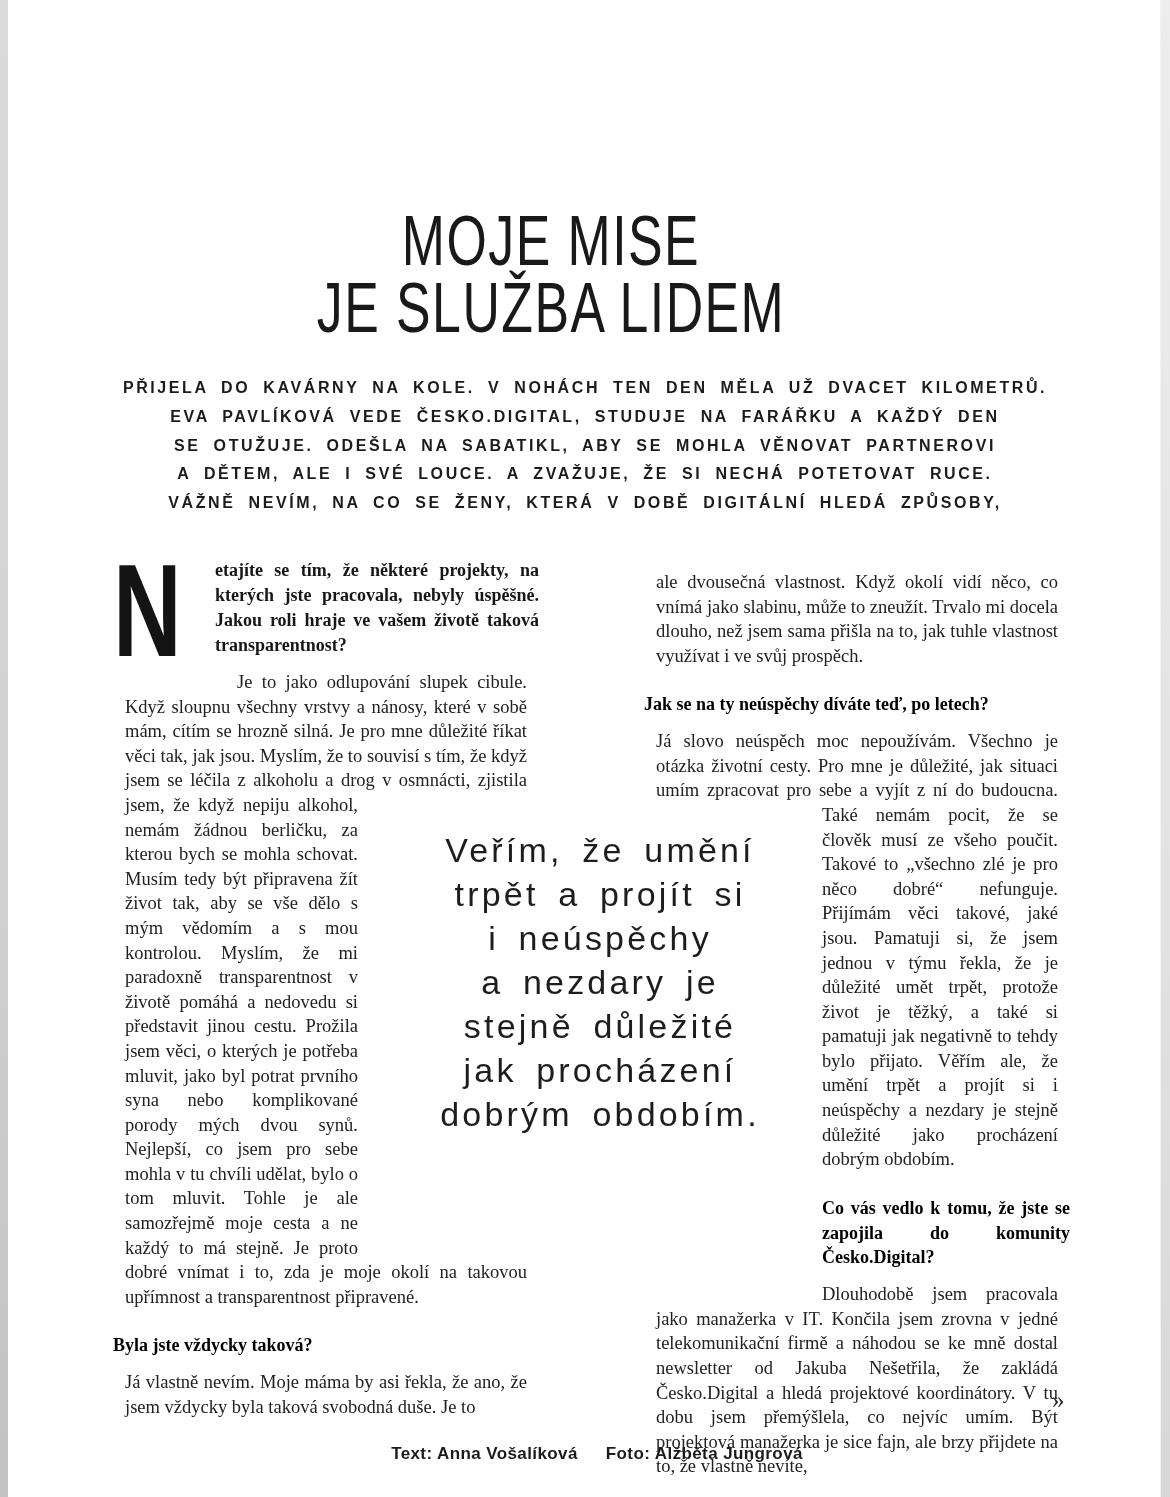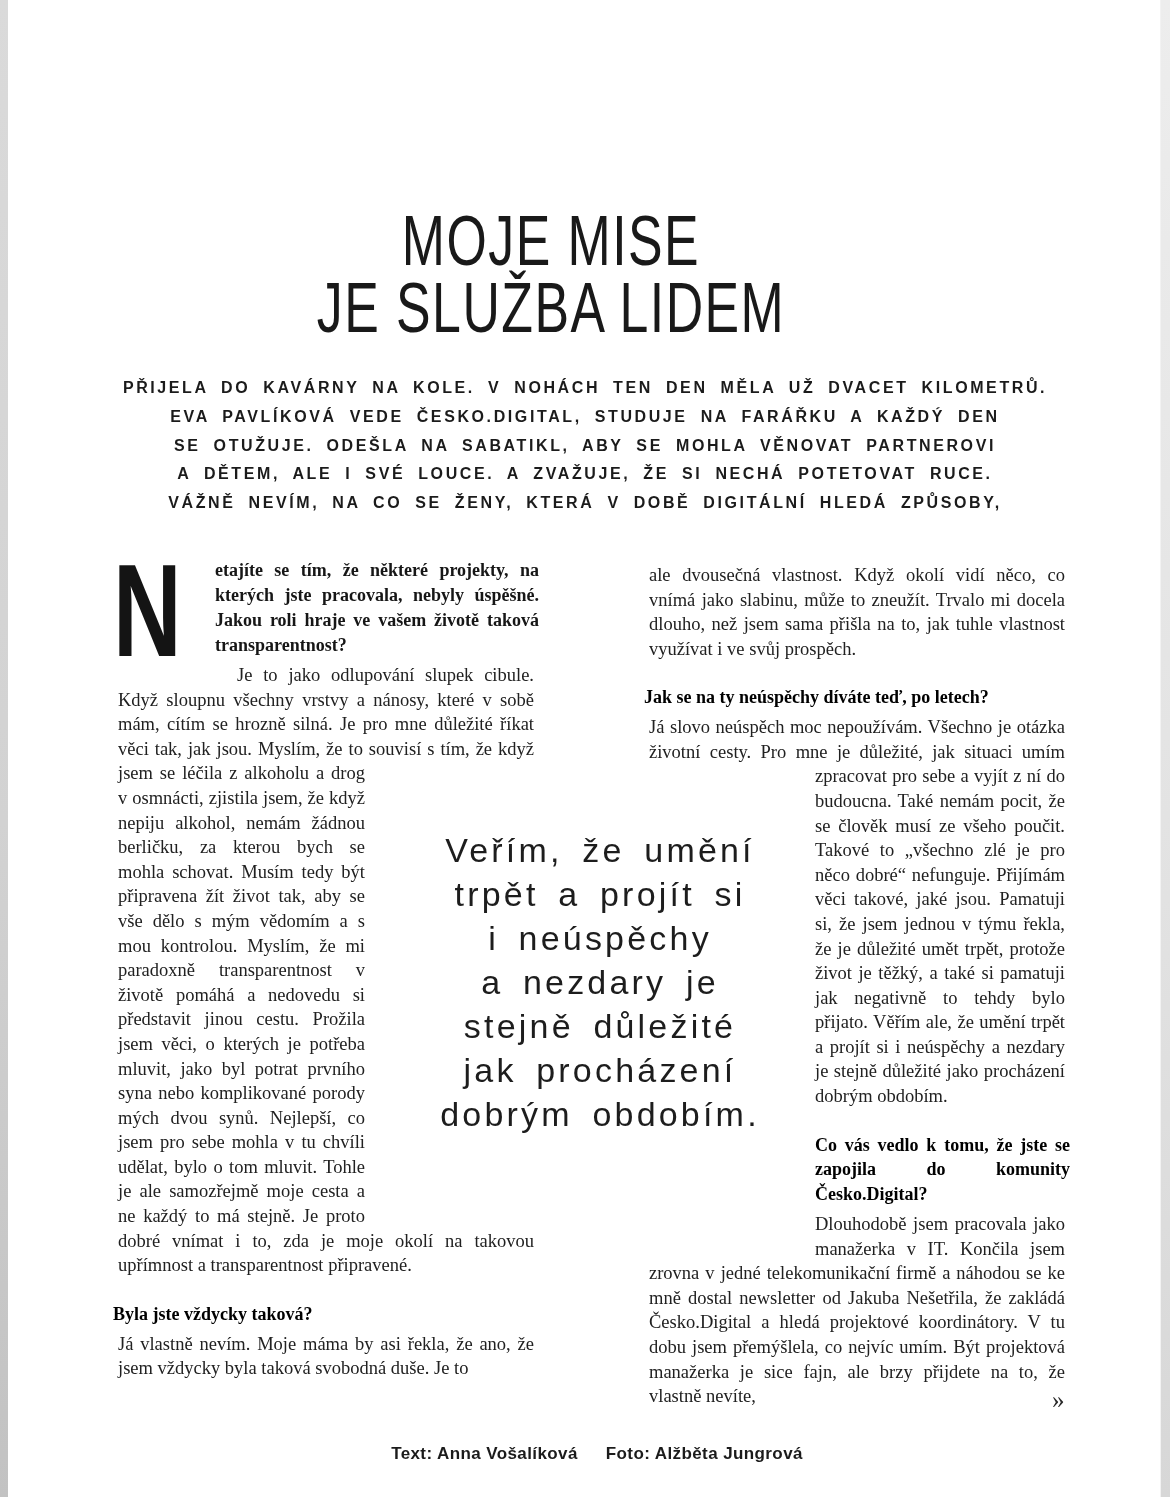--- a/index.html
+++ b/index.html
@@ -28,21 +28,21 @@
     text-align:center;color:#1b1b1b;
   }
 
   
   .columns{
     position:absolute;top:558px;left:113px;width:957px;
     display:flex;gap:105px;
     font-family:"Liberation Serif",serif;color:#212121;
   }
   .col{width:426px;}
-  .body{margin:5px;font-size:18.5px;line-height:24.6px;text-align:justify;}
+  .body{margin:12px;font-size:18.5px;line-height:24.6px;text-align:justify;}
   .q{
     margin:24px 0 0 0;font-size:18px;line-height:24.8px;font-weight:bold;
     font-family:"Liberation Serif",serif;color:#000000;text-align:justify;
   }
   .lead-q{margin:0;font-size:18px;line-height:25px;font-weight:bold;text-align:justify;color:#161616;}
   .dropcap{
     float:left;width:86px;height:121px;margin:2px 16px 0 0;overflow:visible;
     font-family:"Liberation Sans",sans-serif;font-weight:bold;font-size:132px;line-height:102px;
     color:#141414;transform:scaleX(0.72);transform-origin:left top;
   }

